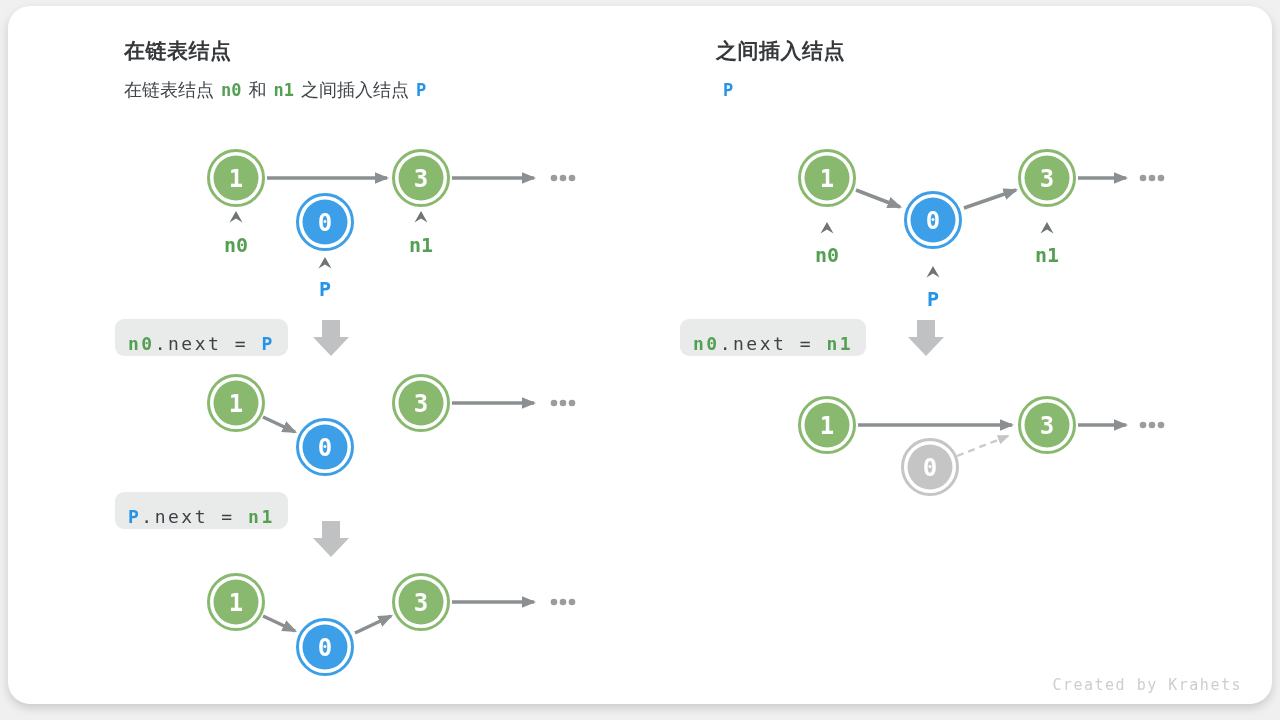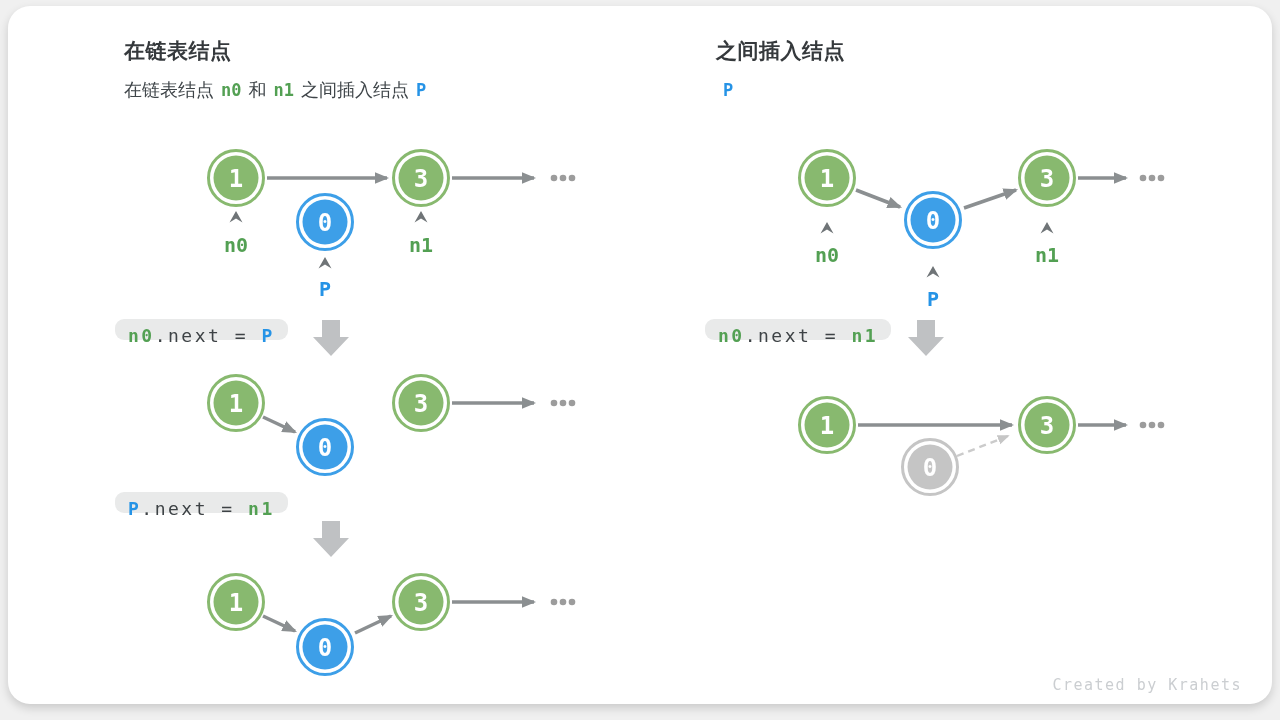--- a/index.html
+++ b/index.html
@@ -26,21 +26,21 @@
   }
   .mono-ref{
     font-family:"DejaVu Sans Mono", monospace;font-weight:bold;font-size:17px;
     margin:0 7px;
   }
   .mono-ref.last{margin-right:0;}
   .green-text{color:#53a053;}
   .blue-text{color:#2593e6;}
   .code-box{
     position:absolute;height:21px;line-height:33px;
-    background:#e9eaea;border-radius:9px;padding:0 13px;
+    background:#e9eaea;border-radius:9px;padding:8px 13px;
     font-family:"DejaVu Sans Mono", monospace;font-size:18px;color:#3d4245;
     letter-spacing:2.5px;white-space:pre;
   }
   .code-box .green-text,.code-box .blue-text{font-weight:bold;}
   .watermark{
     position:absolute;right:38px;top:676px;
     font-family:"DejaVu Sans Mono", monospace;font-size:15px;color:#cbced1;
     letter-spacing:1.5px;
     margin-left:16px;
   }
@@ -86,21 +86,21 @@
   <div class="title">之间插入结点</div>
   <div class="subtitle">
     <span class="mono-ref blue-text last">P</span>
   </div>
 </div>
 
 <div class="code-box" style="left:115px;top:319px;"><span class="green-text">n0</span><span>.next = </span><span class="blue-text">P</span></div>
 
 <div class="code-box" style="left:115px;top:492px;"><span class="blue-text">P</span><span>.next = </span><span class="green-text">n1</span></div>
 
-<div class="code-box" style="left:705px;top:319px;"><span class="green-text">n0</span><span>.next = </span><span class="green-text">n1</span></div>
+<div class="code-box" style="left:680px;top:319px;"><span class="green-text">n0</span><span>.next = </span><span class="green-text">n1</span></div>
 
 <div class="watermark">Created by Krahets</div>
 
 <svg class="diagram" width="1280" height="720" viewBox="0 0 1280 720">
   <defs>
     <marker id="ah" viewBox="0 0 10 8" refX="8.5" refY="4" markerWidth="4.2" markerHeight="3.6" orient="auto">
       <path d="M0,0 L10,4 L0,8 Z" fill="#8b8f91"></path>
     </marker>
     <marker id="ah-light" viewBox="0 0 10 8" refX="8.5" refY="4" markerWidth="5" markerHeight="4.4" orient="auto">
       <path d="M0,0 L10,4 L0,8 Z" fill="#c6c6c6"></path>

